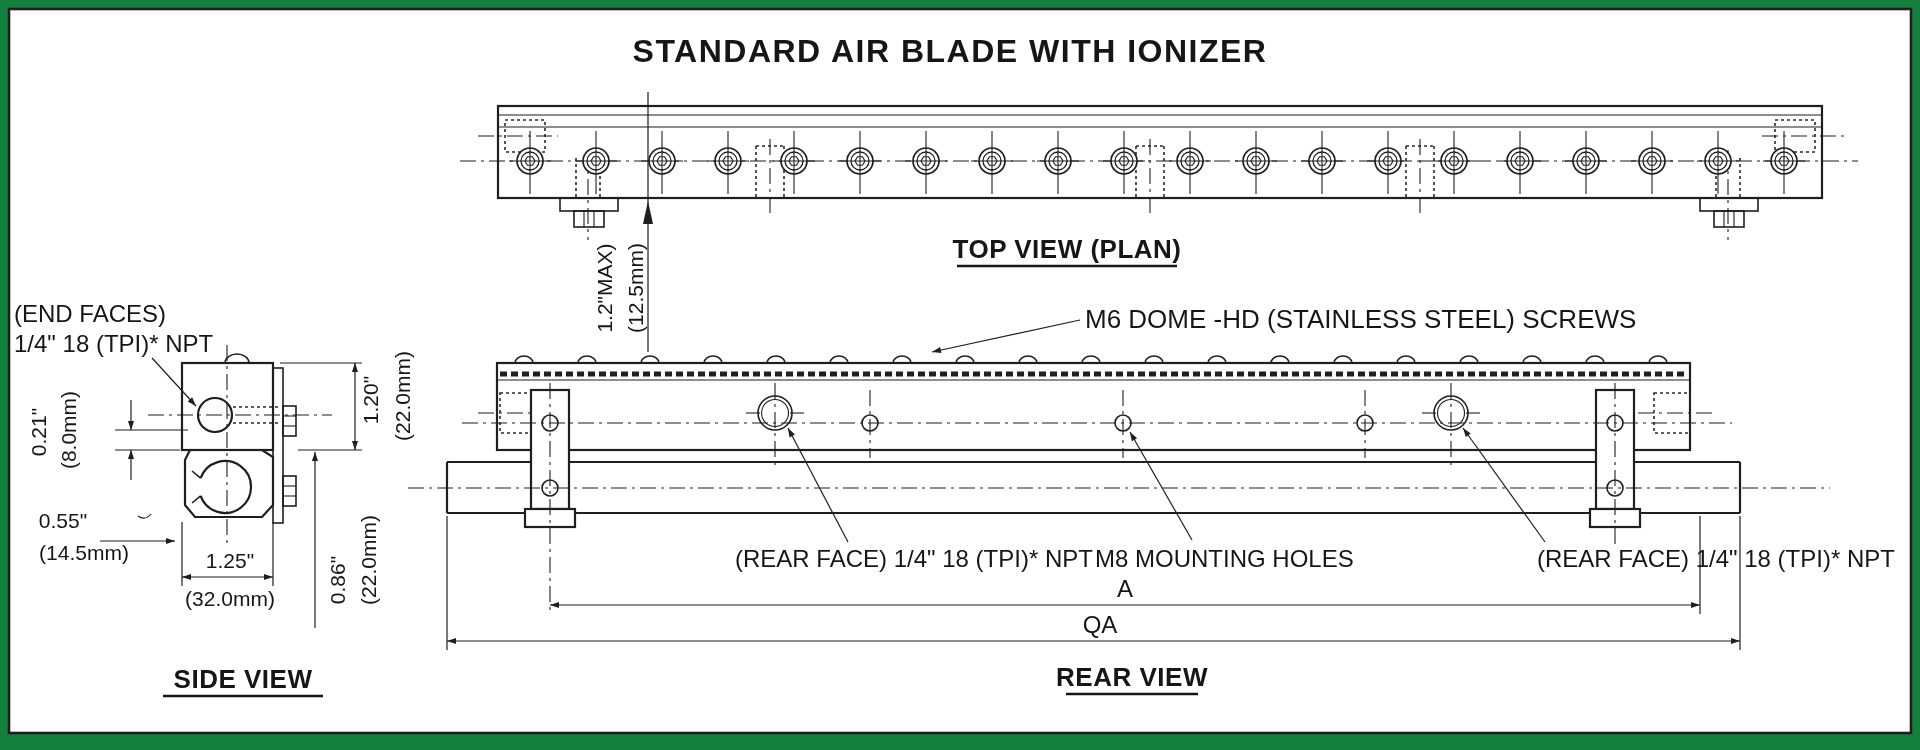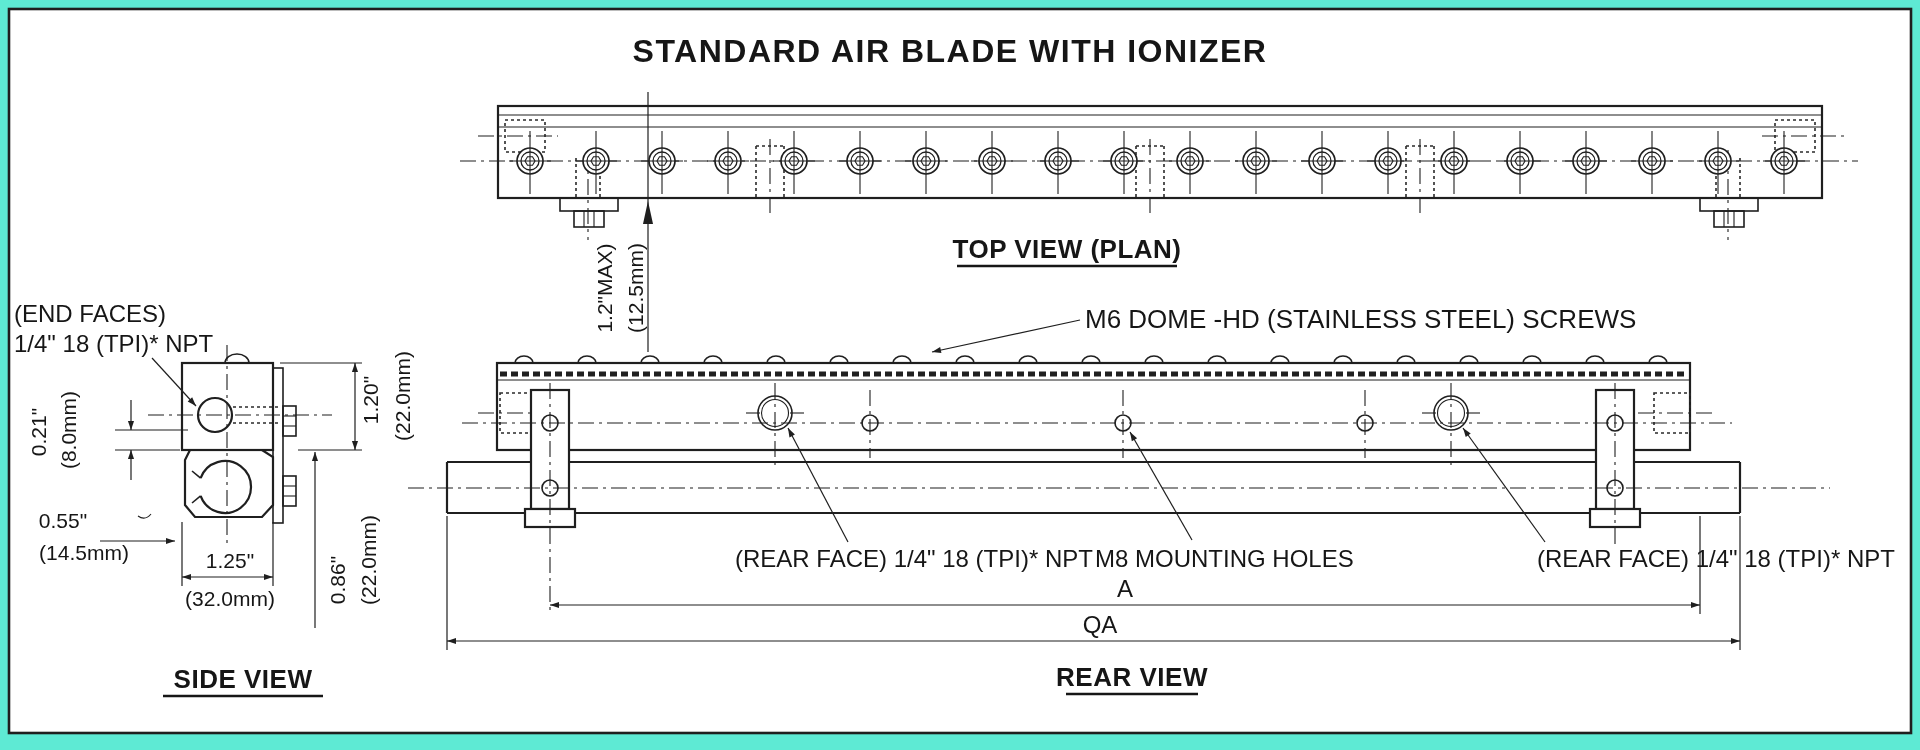--- a/index.html
+++ b/index.html
@@ -1,16 +1,16 @@
 <!DOCTYPE html>
 <html><head>
 <meta charset="utf-8">
 <style>
   html,body{margin:0;padding:0;background:#e8e8e8;}
-  .page{width:1920px;height:750px;background:#5eead4;position:relative;margin:0 auto;
+  .page{width:1920px;height:750px;background:#15803d;position:relative;margin:0 auto;
         font-family:"Liberation Sans", sans-serif;text-align:center;}
   svg{display:block;}
   .ln   {fill:none;stroke:#1f1f1f;stroke-width:1.6;}
   .thick{fill:none;stroke:#1f1f1f;stroke-width:2.2;}
   .thin {fill:none;stroke:#1f1f1f;stroke-width:1.1;}
   .wfill{fill:#ffffff;stroke:#1f1f1f;stroke-width:2.2;}
   .cl   {fill:none;stroke:#1f1f1f;stroke-width:1.1;stroke-dasharray:16 5 3 5;}
   .hid  {fill:none;stroke:#2a2a2a;stroke-width:1.6;stroke-dasharray:3 3;}
   .strip{fill:none;stroke:#1f1f1f;stroke-width:5;stroke-dasharray:7 4;}
   .dim  {fill:none;stroke:#1f1f1f;stroke-width:1.2;}

